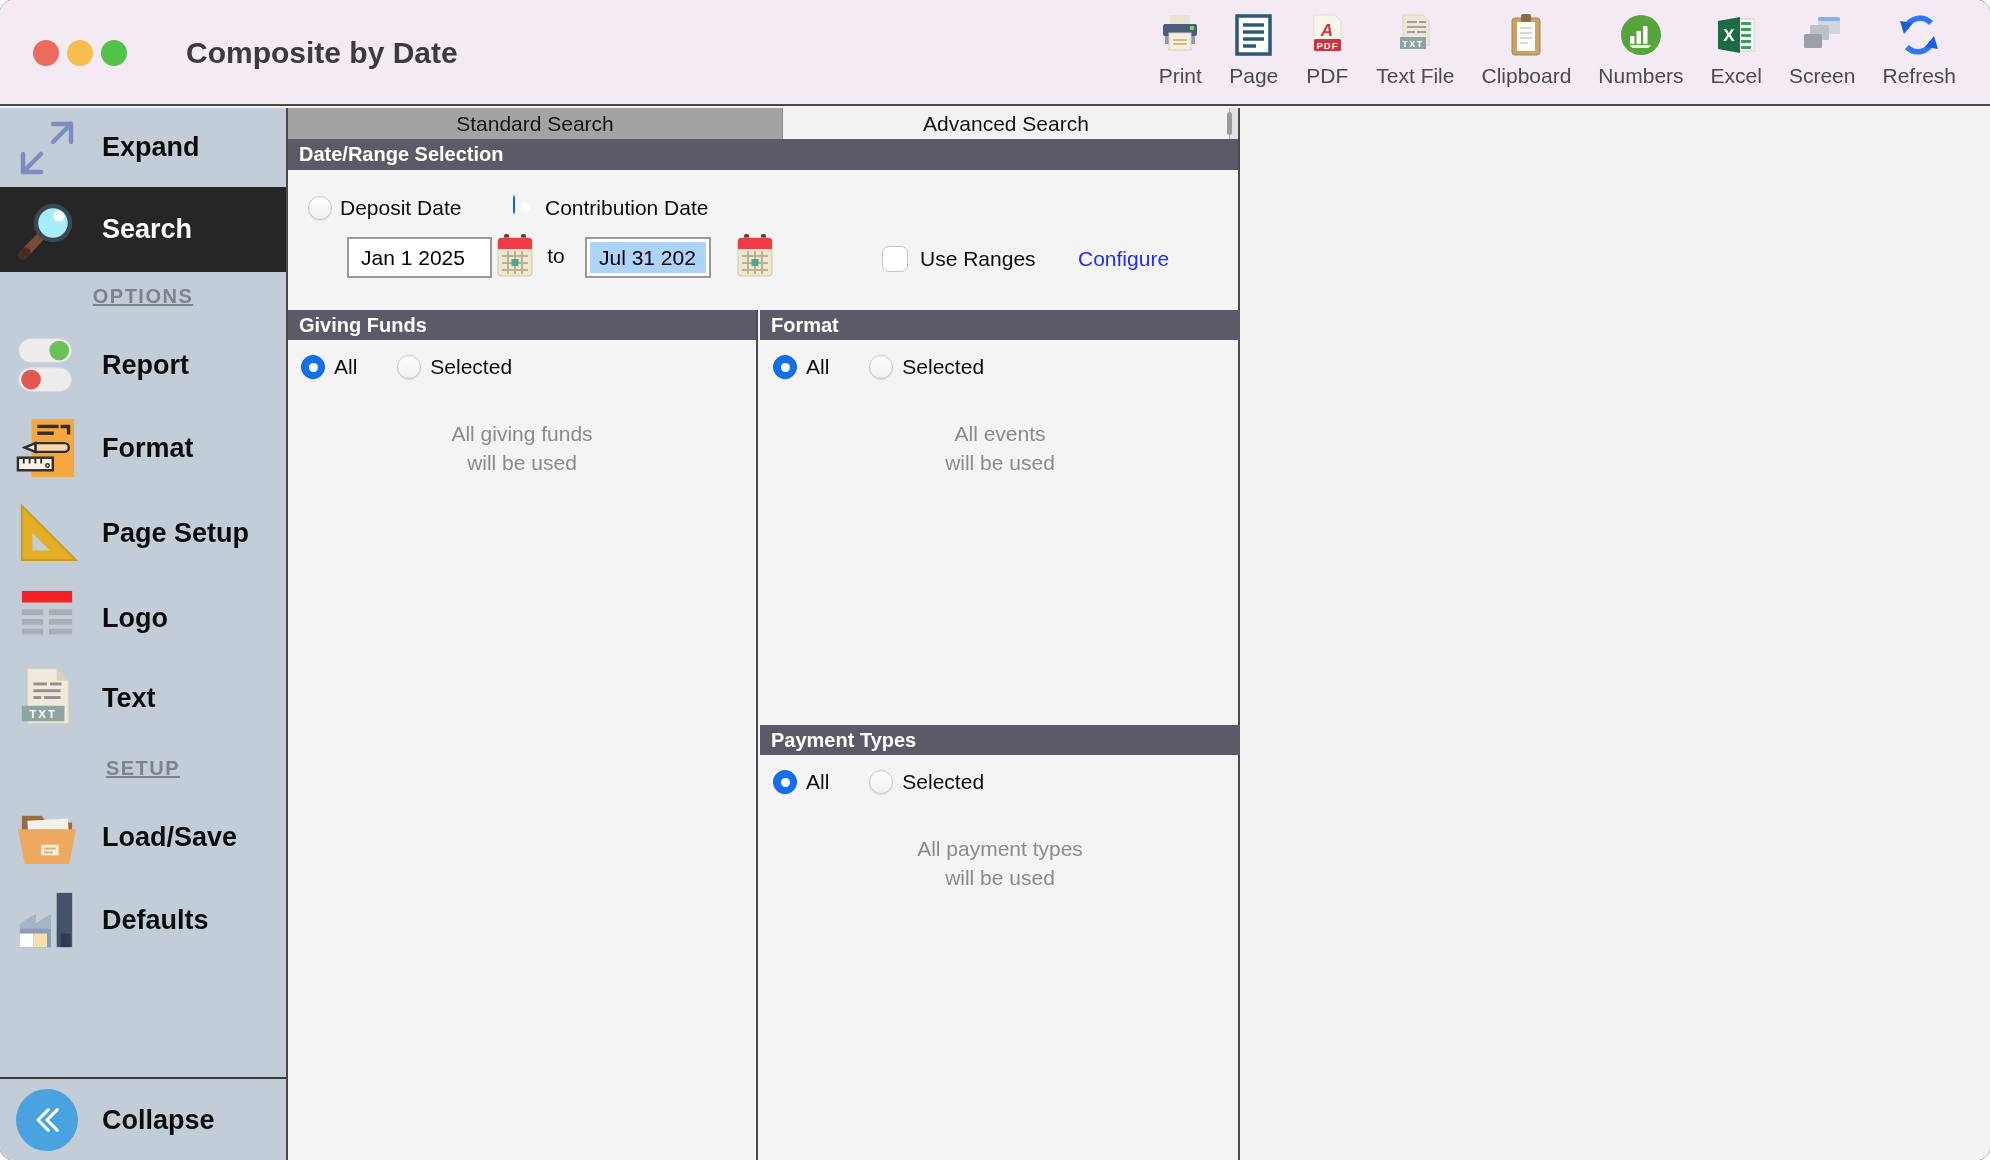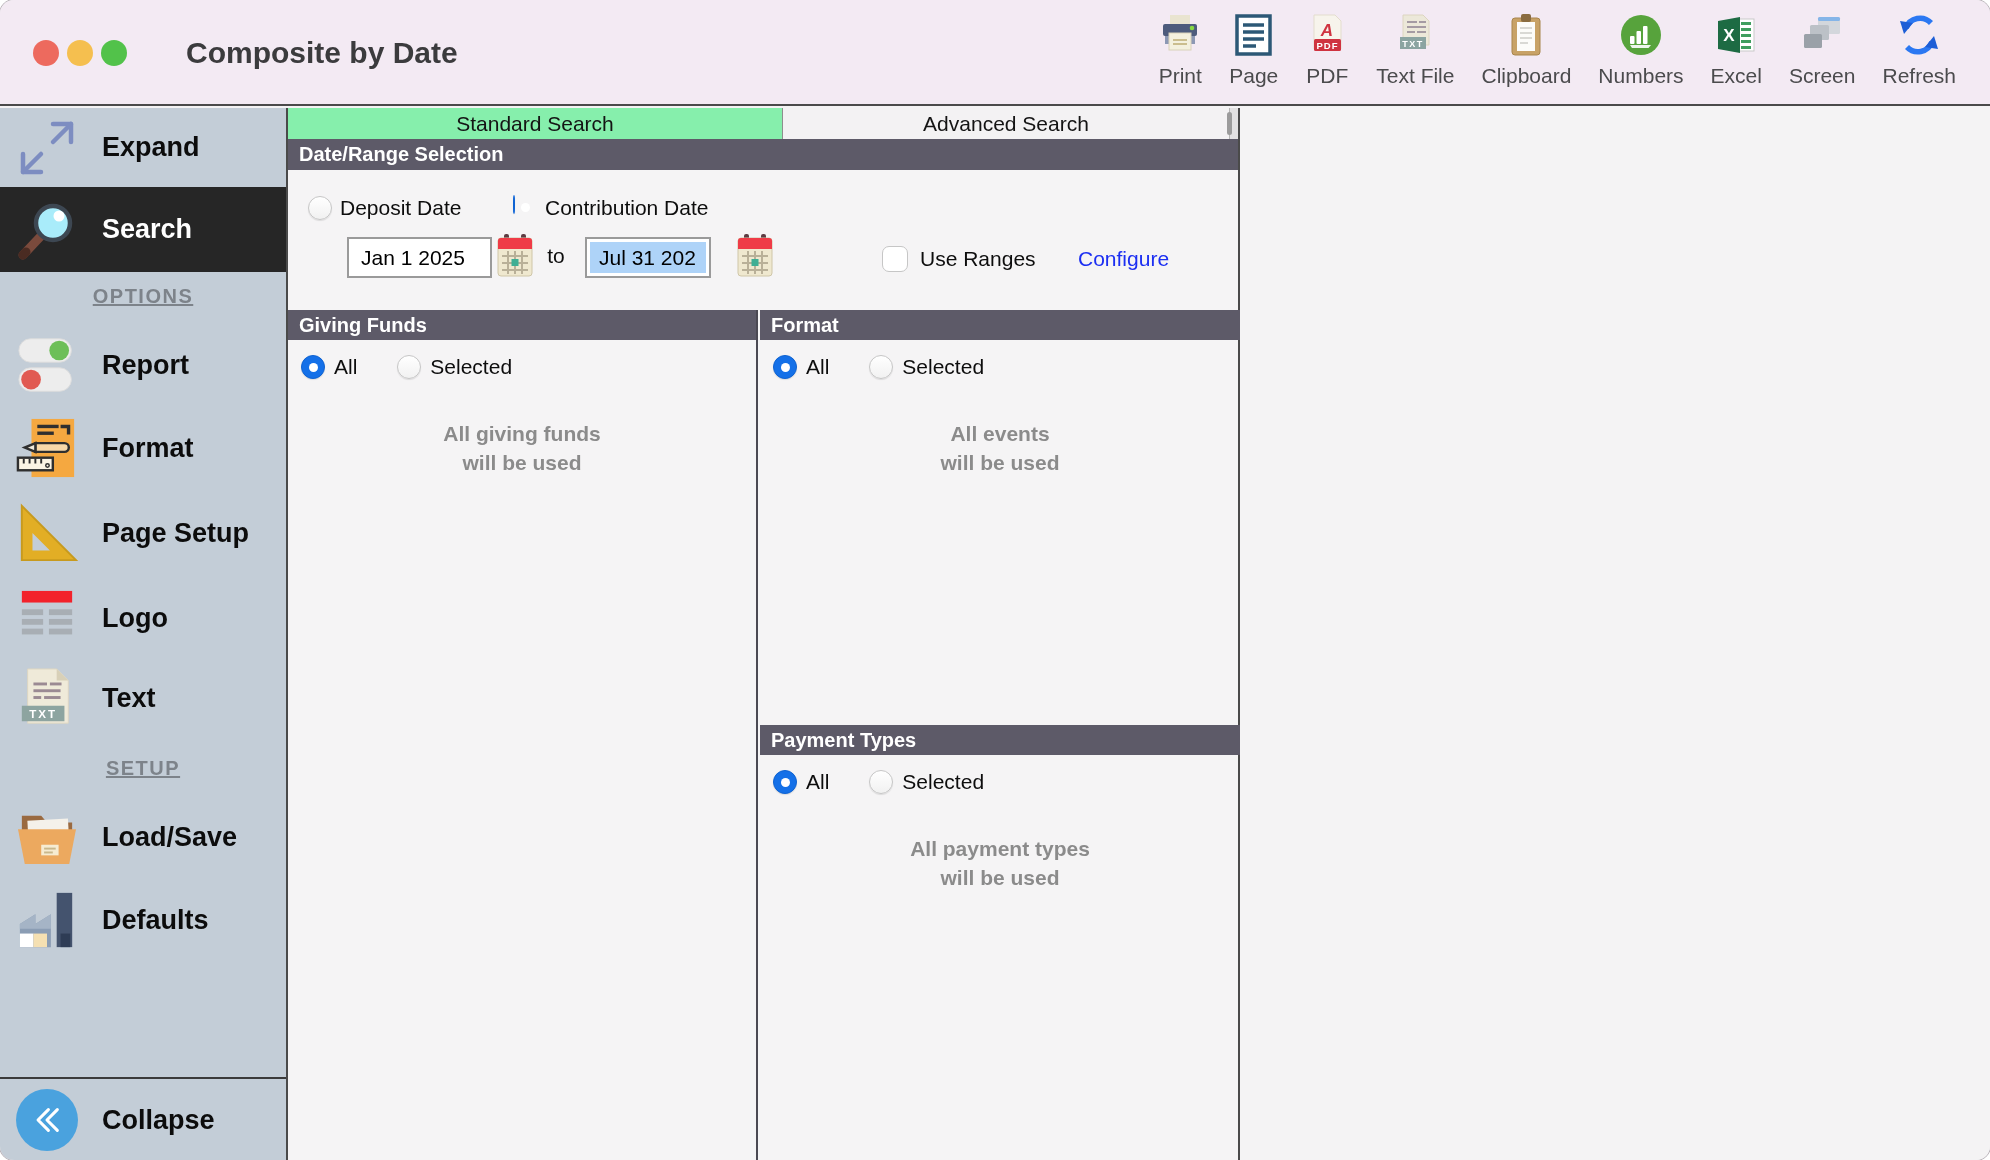--- a/index.html
+++ b/index.html
@@ -32,21 +32,21 @@
   .side-item .lbl{margin-left:22px;font-size:27px;font-weight:bold;color:#0c0c0c;white-space:nowrap;}
   .side-item.active{background:#262626;}
   .side-item.active .lbl{color:#ffffff;}
   .side-section{position:absolute;left:0;width:100%;text-align:center;font-size:20px;font-weight:bold;letter-spacing:1.5px;color:#7d838a;text-decoration:underline;}
   .side-divider{position:absolute;left:0;top:969px;width:100%;height:2px;background:#3a3a3a;}
   .collapse-circle{width:62px;height:62px;border-radius:50%;background:#4aa2de;display:flex;align-items:center;justify-content:center;}
 
   
   .tabbar{position:absolute;left:0;top:0;width:100%;height:31px;display:flex;background:#e2e1e2;}
   .tab{display:flex;align-items:center;justify-content:center;font-size:21px;color:#141414;cursor:default;}
-  .tab.standard{width:495px;background:#86efac;border-right:1px solid #8e8e8e;}
+  .tab.standard{width:495px;background:#a3a3a3;border-right:1px solid #8e8e8e;}
   .tab.advanced{width:446px;background:#f3f2f3;}
   .tabstrip{flex:1;background:#e2e1e2;border-left:1px solid #b5b5b5;position:relative;}
   .scrollthumb{position:absolute;right:6px;top:4px;width:5px;height:23px;border-radius:3px;background:#9b9b9b;}
 
   
   .bar{background:#5d5a68;color:#ffffff;font-size:20px;font-weight:600;display:flex;align-items:center;padding-left:11px;}
 
   .datebar{position:absolute;left:0;top:31px;width:100%;height:31px;}
   .dateform{position:absolute;left:0;top:62px;width:100%;height:140px;}
 
@@ -72,21 +72,21 @@
   .configure{position:absolute;left:790px;top:76px;font-size:21px;color:#1c2ff2;line-height:26px;cursor:pointer;white-space:nowrap;}
 
   
   .panes{position:absolute;left:0;top:202px;width:100%;height:958px;border-radius:25px;}
   .pane-left{position:absolute;left:0;top:0;width:470px;height:100%;border-right:2px solid #4b4953;}
   .pane-right{position:absolute;left:472px;top:0;width:480px;height:100%;}
   .pane-bar{height:30px;}
   .radio-row{display:flex;align-items:center;margin:15px 0 0 13px;}
   .radio-row .rlabel{margin-left:9px;}
   .radio-row .radio.second{margin-left:40px;}
-  .pane-note{margin-top:40px;text-align:center;font-size:21px;color:#8b8b8b;line-height:29px;font-weight:bold;}
+  .pane-note{margin-top:40px;text-align:center;font-size:21px;color:#8b8b8b;line-height:29px;}
   .events-content{height:370px;}
 </style>
 </head>
 <body>
 
 <div class="window">
 
   <div class="titlebar">
     <div class="lights">
       <div class="light red"></div>

